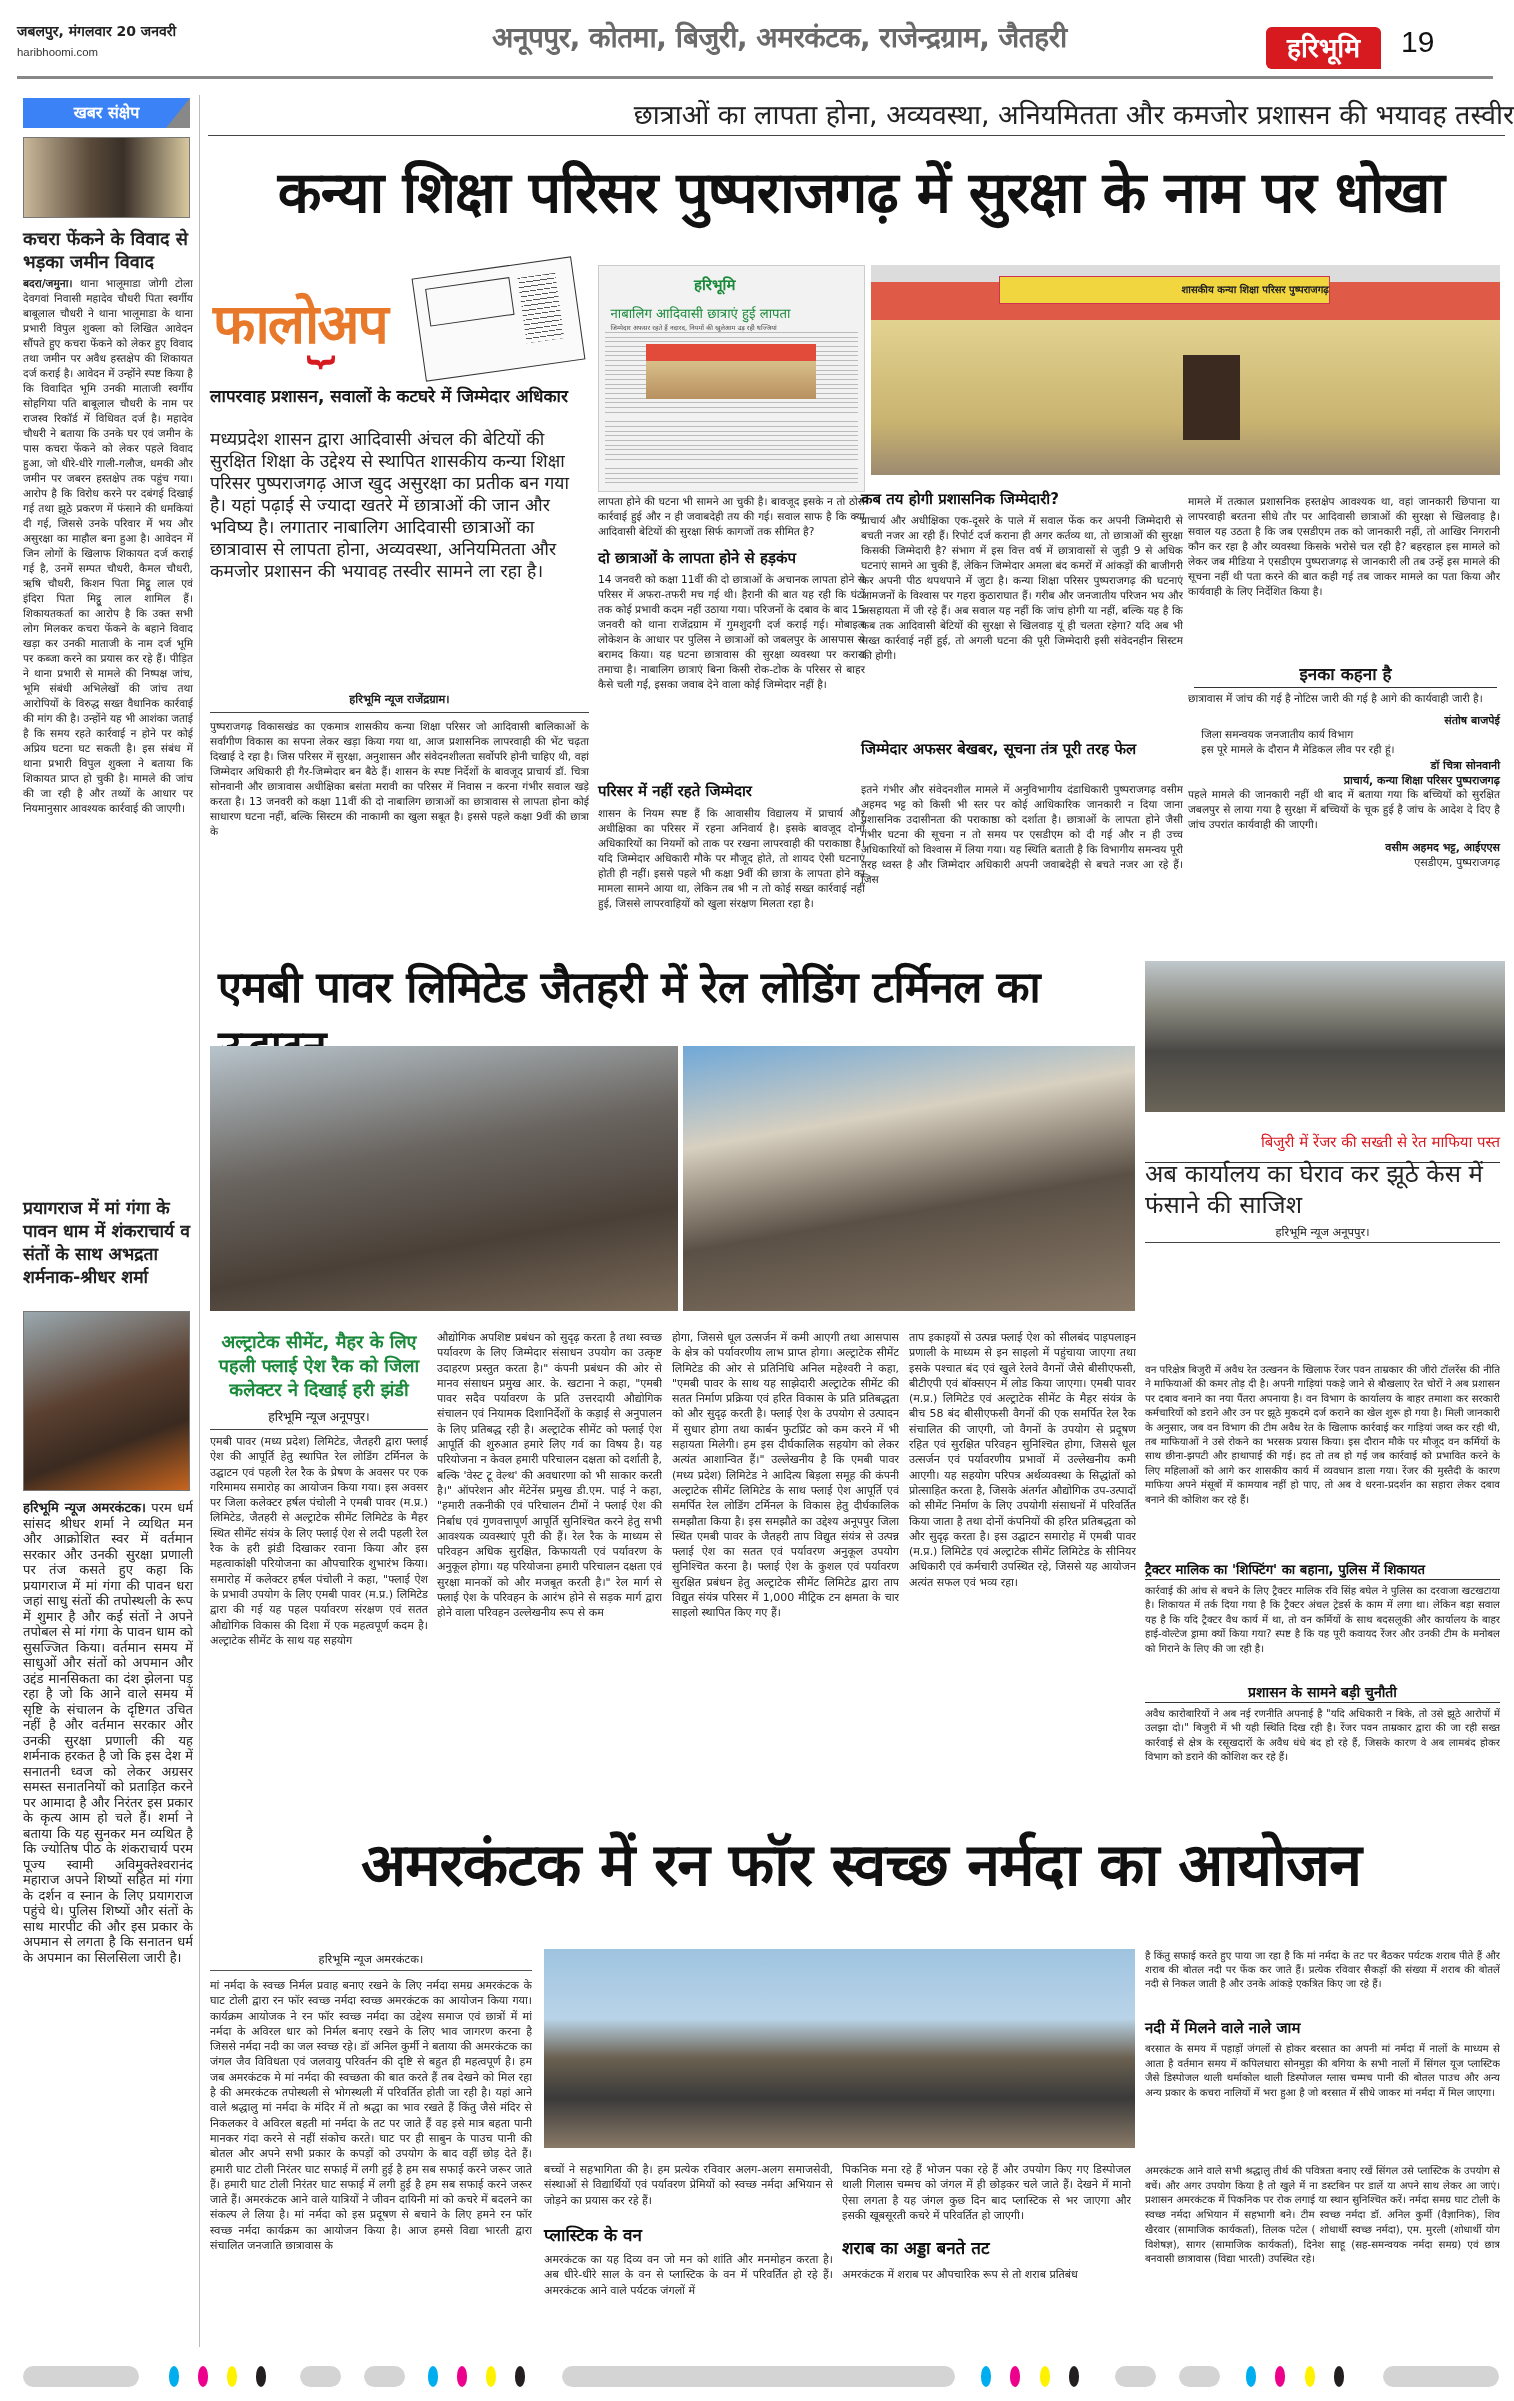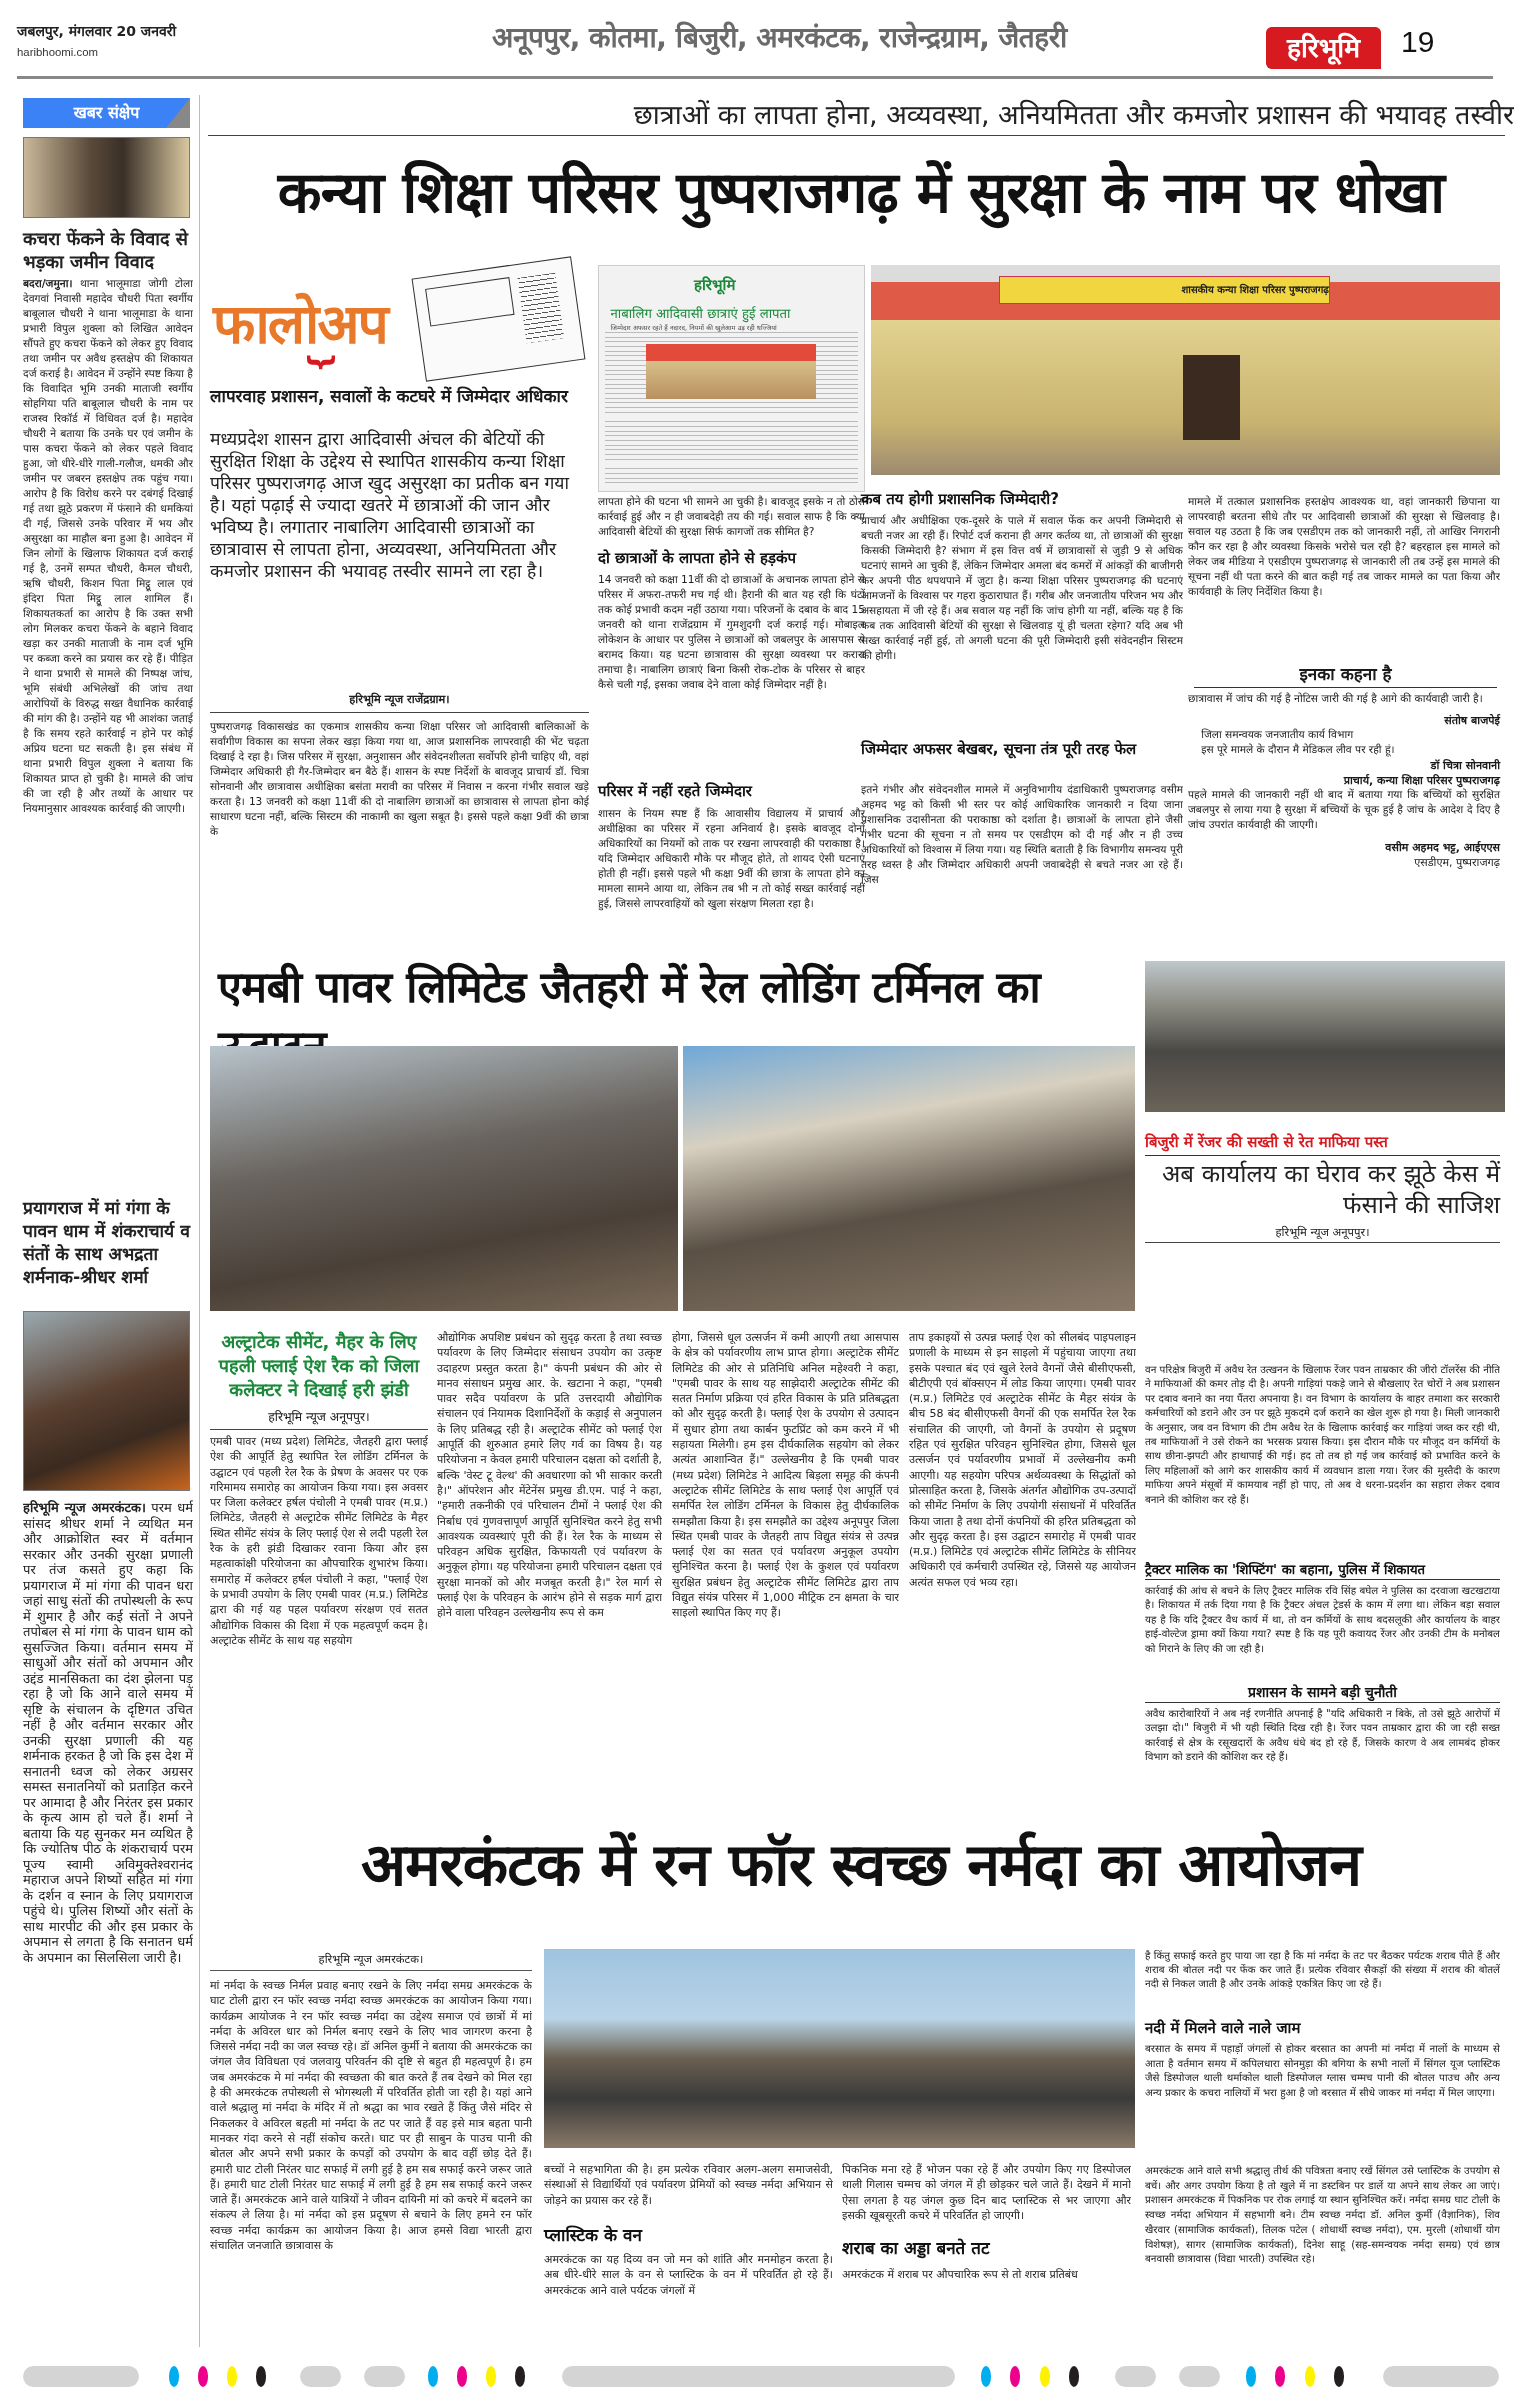--- a/index.html
+++ b/index.html
@@ -39,22 +39,22 @@
 .clip-img{position:absolute;left:47px;top:78px;width:170px;height:55px;background:linear-gradient(180deg,#e24a3a 0,#e24a3a 30%,#d8c08a 30%,#b89060)}
 .school-photo{left:871px;top:265px;width:629px;height:210px;background:linear-gradient(180deg,#dcdcdc 0,#dcdcdc 8%,#e05a48 8%,#e05a48 26%,#e2d290 26%,#c9b370 75%,#9c8a70 100%)}
 .school-sign{position:absolute;left:128px;top:11.4px;width:331px;height:28px;background:#f2d640;border:1.9px solid #cc3355;font-size:10px;font-weight:bold;text-align:right;line-height:26.5px;color:#222}
 .subhead{font-size:15px;font-weight:bold;color:#111;line-height:19px}
 .ikh{font-size:17px;font-weight:bold;text-align:center;border-bottom:0.9px solid #333;padding-bottom:1.9px}
 
 .head2{left:218px;top:956px;width:899px;font-size:43px;font-weight:bold;color:#111;letter-spacing:-0.5px}
 .rail-photo{background:linear-gradient(170deg,#b8c4cc,#6a6560 40%,#4a4038 70%,#7a6a58)}
 .green-head{color:#1a8a3a;font-weight:bold;font-size:18px;line-height:24px;text-align:center}
 .protest-photo{left:1145px;top:961px;width:360px;height:151px;background:linear-gradient(180deg,#c0c8cc 0,#8a8a80 30%,#4a4845 60%,#6a6458)}
-.red-kicker{left:1145px;top:1131px;width:355px;text-align:left;font-size:15px;font-weight:bold;color:#d71920;border-bottom:1.9px solid #333;padding-bottom:4px}
-.gray-head{left:1145px;top:1159px;width:355px;text-align:right;font-size:24px;line-height:31px;color:#222}
+.red-kicker{left:1145px;top:1131px;width:355px;text-align:right;font-size:15px;font-weight:normal;color:#d71920;border-bottom:1.9px solid #333;padding-bottom:11px}
+.gray-head{left:1145px;top:1159px;width:355px;text-align:left;font-size:24px;line-height:31px;color:#222}
 
 .head3{left:208px;top:1822px;width:1306px;text-align:center;font-size:59px;font-weight:bold;color:#111;letter-spacing:-0.9px}
 .run-photo{left:544px;top:1949px;width:591px;height:199px;background:linear-gradient(180deg,#9fc4e0 0,#b9d4e8 35%,#6a6050 55%,#3a3a3a 75%,#8a7a68)}
 .regmarks{left:0;top:2366px;width:1514px;height:21px}
 .reg-pill{position:absolute;top:0;height:21px;background:#d4d4d4;border-radius:10.4px}
 .reg-dot{position:absolute;top:0;width:10.4px;height:21px;border-radius:50%}
 </style>
 </head>
 <body>
 

